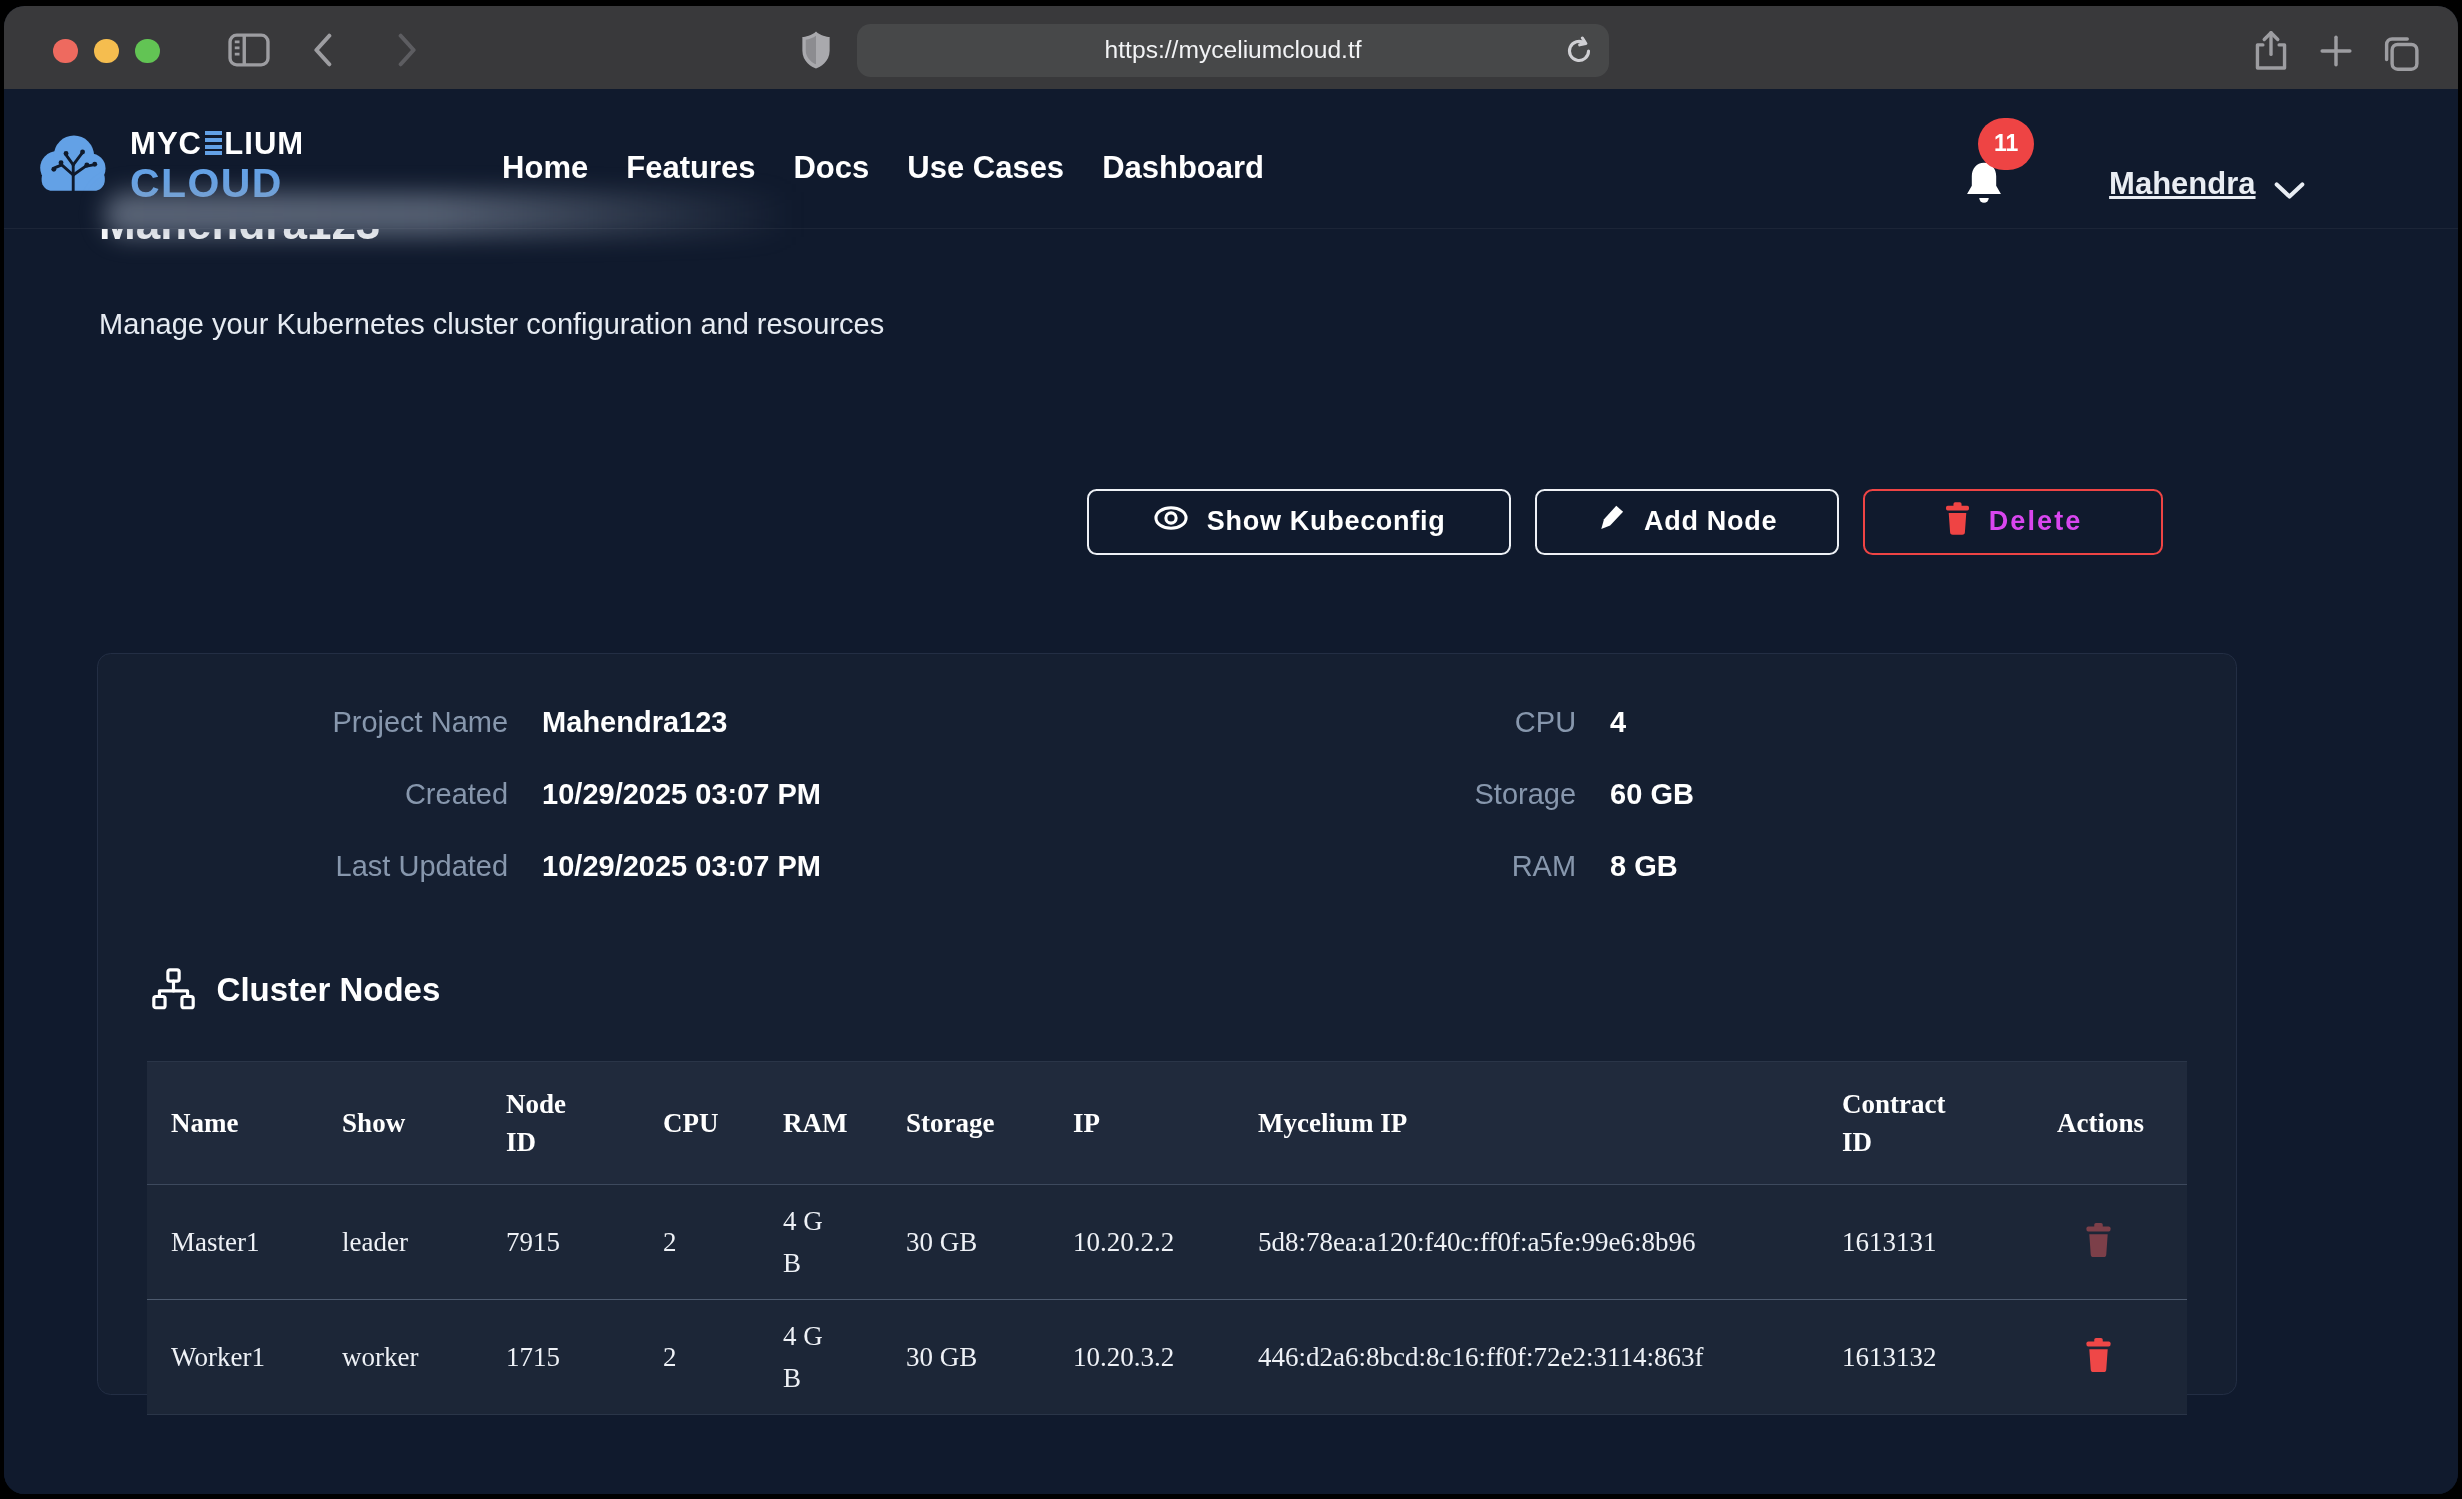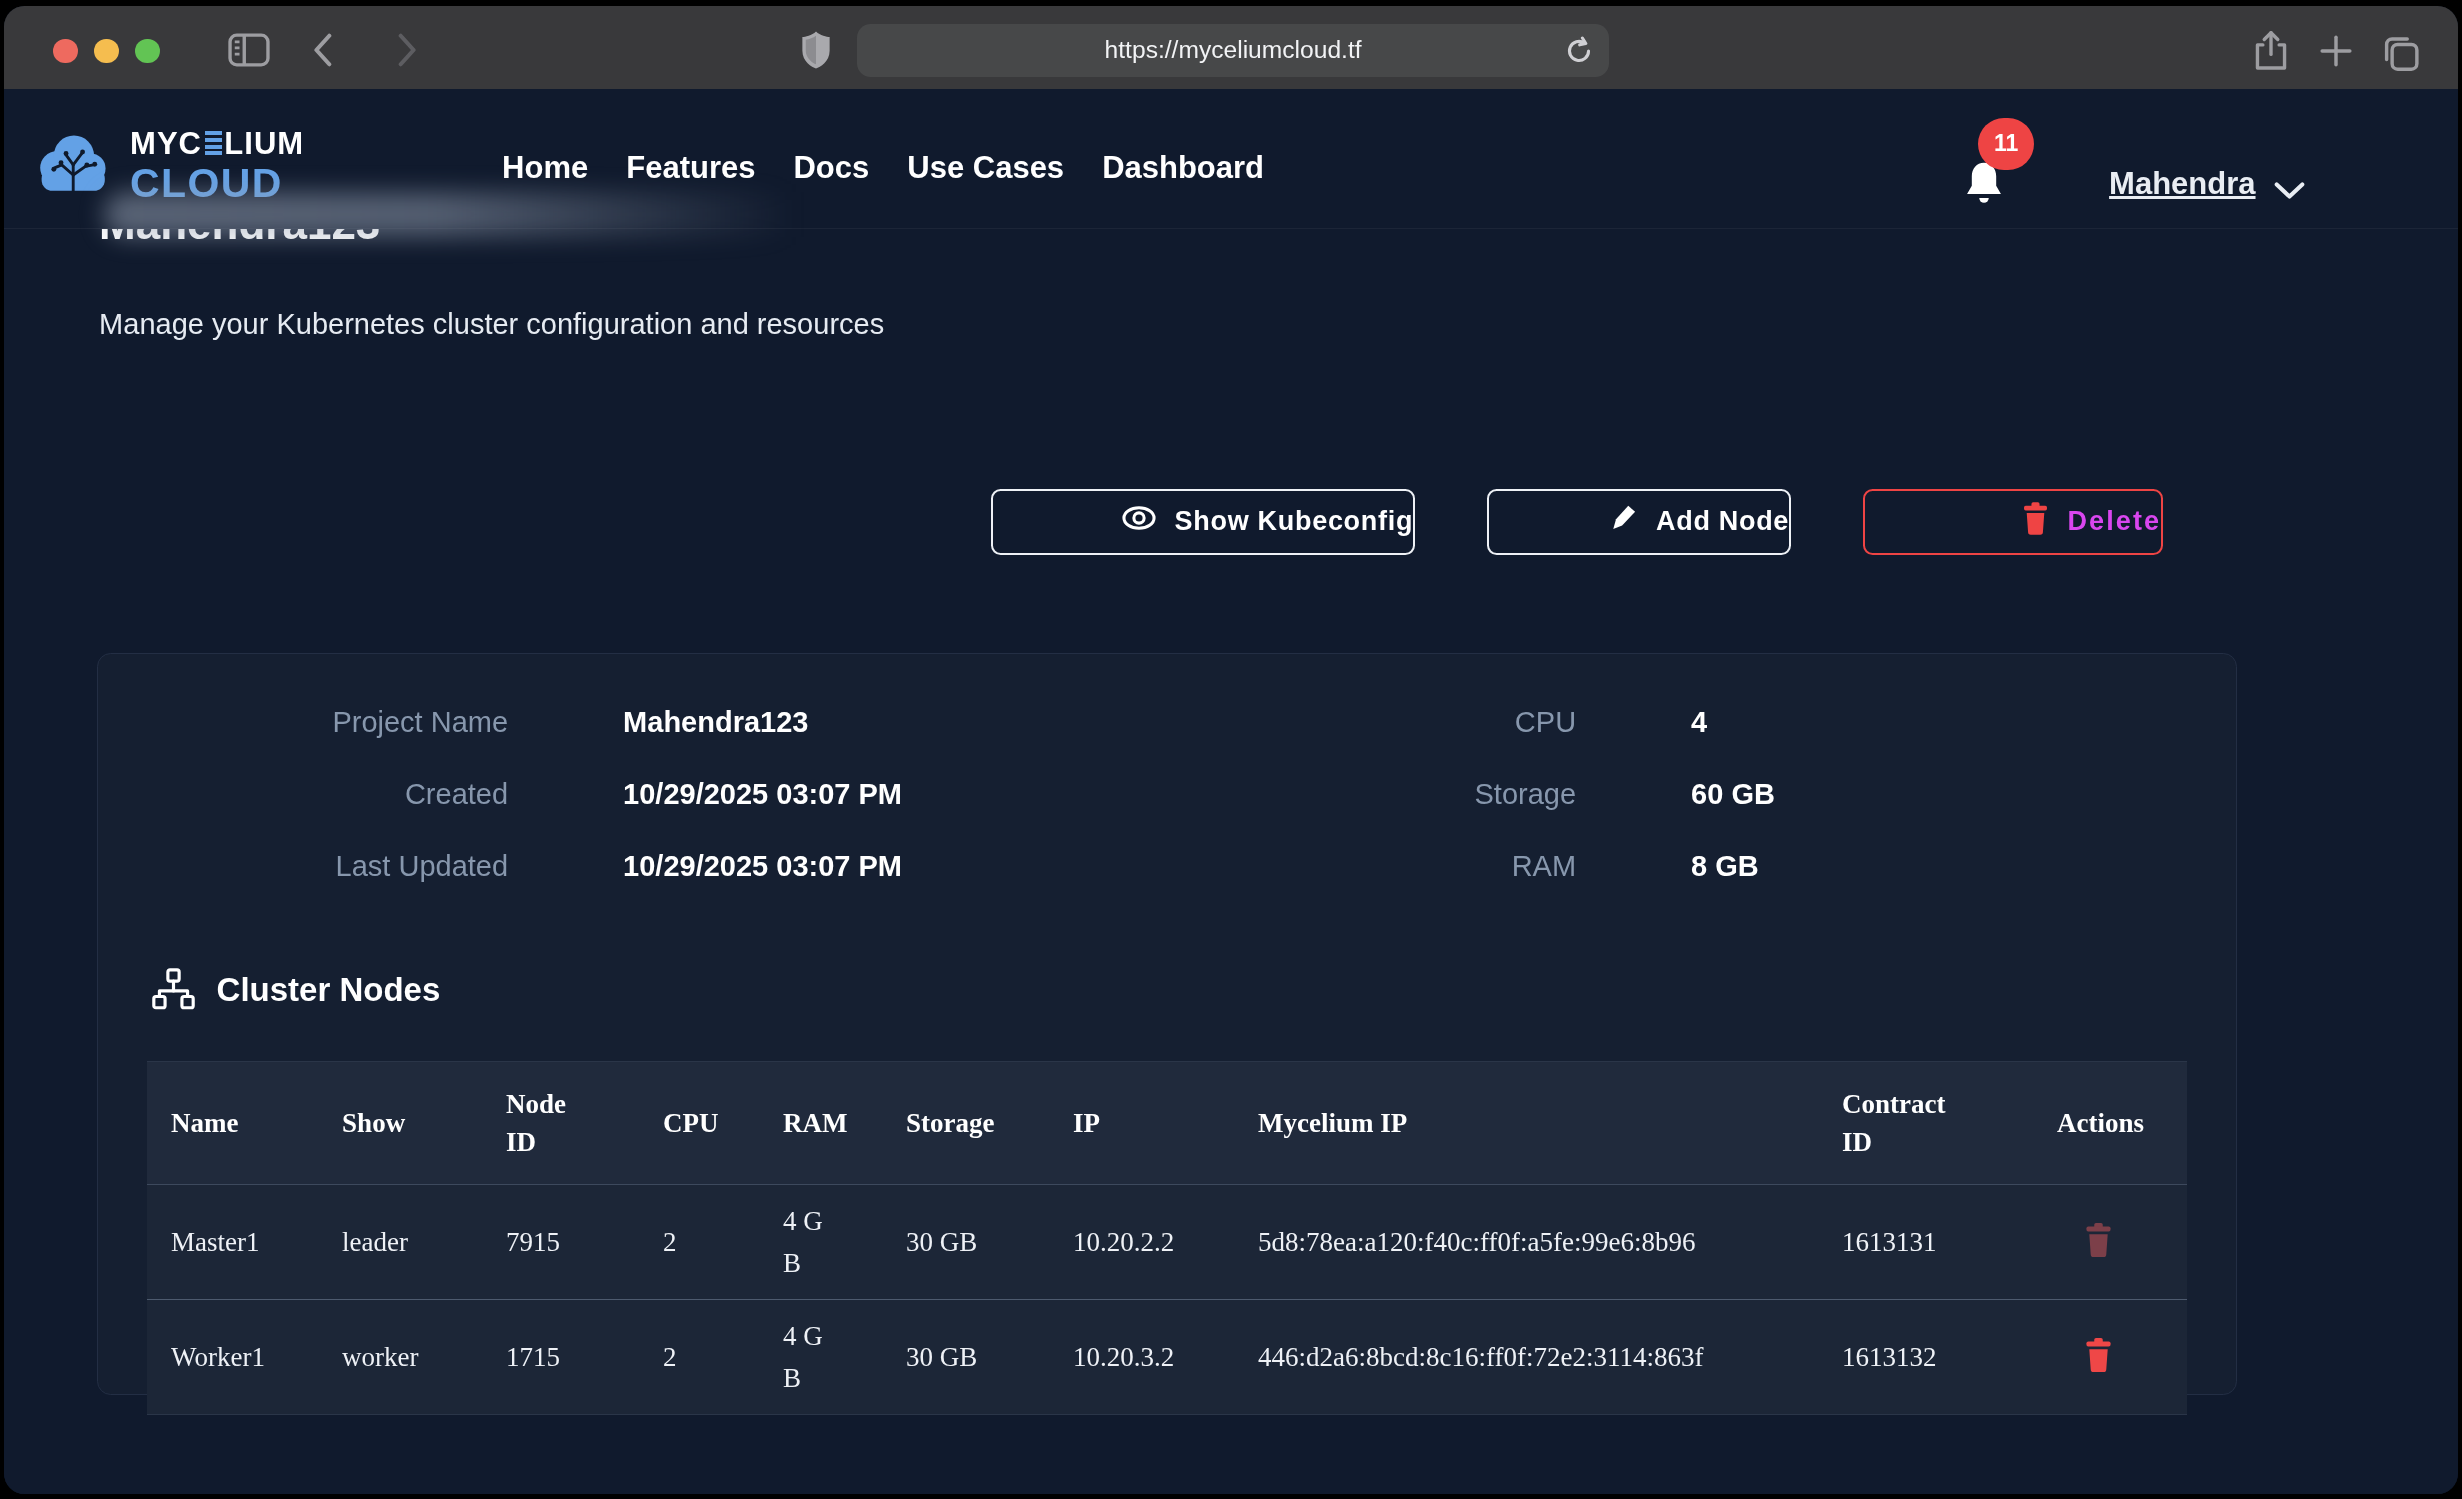--- a/index.html
+++ b/index.html
@@ -43,30 +43,30 @@
   .user-name { font-size:31px; font-weight:600; }
 
   .blur-smear { position:absolute; left:100px; top:103px; width:786px; height:45px; border-radius:23px;
     background:linear-gradient(90deg, rgba(150,161,179,0.55) 0%, rgba(150,161,179,0.5) 42%, rgba(150,161,179,0.28) 62%, rgba(150,161,179,0) 88%);
     filter:blur(11.6px); z-index:11; }
 
   .page-title { position:absolute; left:95px; top:103px; font-size:44px; line-height:63px; font-weight:700; color:#fff; z-index:5; }
   .subtitle   { position:absolute; left:95px; top:219px; font-size:29px; color:#e6ebf2; z-index:5; }
 
   .actions-row { position:absolute; top:400px; right:295px; display:flex; gap:24px; z-index:5; }
-  .btn { height:66px; border-radius:9.6px; background:transparent; display:flex; align-items:center; justify-content:flex-end; gap:18px; font-size:27px; font-weight:700; letter-spacing:0.7px; cursor:pointer;margin-left:48px; }
+  .btn { height:66px; border-radius:9.6px; background:transparent; display:flex; align-items:center; justify-content:center; gap:18px; font-size:27px; font-weight:700; letter-spacing:0.7px; cursor:pointer; }
   .btn-outline { border:2.1px solid #eef1f6; color:#fff; }
   .btn-kubeconfig { width:424px; }
   .btn-addnode { width:304px; }
   .btn-delete { width:300px; border:2.1px solid #ef4444; color:#d946ef; letter-spacing:2.1px; }
   .btn svg { flex:none; }
 
   .panel { position:absolute; left:93px; top:564px; width:2140px; height:742px; background:#151f31; border:0.7px solid #232e44; border-radius:13.7px; z-index:5; }
 
-  .info-grid { position:absolute; top:33px; display:grid; column-gap:115px; }
+  .info-grid { position:absolute; top:33px; display:grid; column-gap:34px; }
   .info-left  { left:0;      grid-template-columns:410px auto; }
   .info-right { left:1058px; grid-template-columns:420px auto; }
   .info-label { height:72px; display:flex; align-items:center; justify-content:flex-end; font-size:29px; color:#8797ad; }
   .info-value { height:72px; display:flex; align-items:center; font-size:29px; font-weight:600; color:#fff; }
 
   .section-heading { position:absolute; left:53px; top:313px; display:flex; align-items:center; gap:20.5px; color:#fff; }
   .section-heading h2 { font-size:33px; font-weight:700; }
 
   table.nodes { position:absolute; left:49px; top:407px; width:2040px; border-collapse:collapse; table-layout:fixed;font-family:Liberation Serif, serif; }
   table.nodes col.c-name{width:171px} table.nodes col.c-type{width:164px} table.nodes col.c-nodeid{width:157px}

